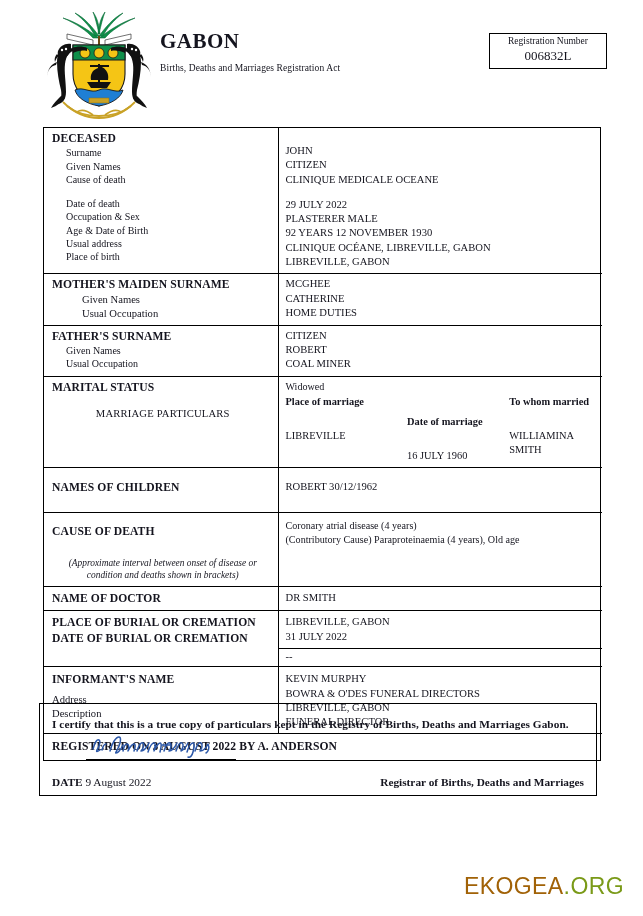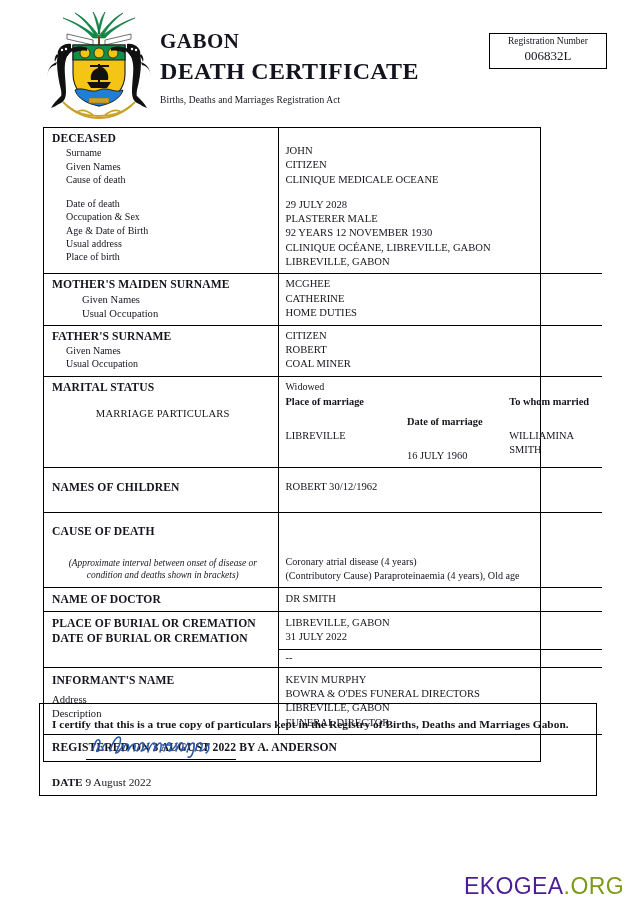--- a/index.html
+++ b/index.html
@@ -70,21 +70,21 @@
   .regbox-value {
     font-size: 13px;
     line-height: 1.3;
   }
 
   
   .cert-table {
     position: absolute;
     left: 43px;
     top: 127px;
-    width: 498px;
+    width: 558px;
     border: 1.3px solid #000;
     border-collapse: collapse;
     box-sizing: border-box;
   }
   .cert-table table {
     width: 100%;
     border-collapse: collapse;
     table-layout: fixed;
   }
   .cert-table td {
@@ -215,21 +215,21 @@
 
   
   .watermark {
     position: absolute;
     right: 19px;
     bottom: 16px;
     font-family: "Liberation Sans", "DejaVu Sans", sans-serif;
     font-size: 23px;
     letter-spacing: 0.4px;
   }
-  .wm-dark { color: #4c1d95; }
+  .wm-dark { color: #a16207; }
   .wm-green { color: #7a9a18; }
 </style>
 </head>
 <body>
 
 <div class="header">
 
   <svg class="crest" viewBox="0 0 132 108">
 
     <g fill="#0f8f4a" stroke="#0a6b38" stroke-width="0.6">
@@ -289,21 +289,20 @@
       <path d="M30 90 C42 102 56 106 66 106 C76 106 90 102 102 90"></path>
       <path d="M34 94 C44 102 56 104 66 104 C76 104 88 102 98 94"></path>
       <path d="M44 100 C50 96 56 100 60 103"></path>
       <path d="M88 100 C82 96 76 100 72 103"></path>
     </g>
     <rect x="56" y="86" width="20" height="5" fill="#c9a227" stroke="#8a6d10" stroke-width="0.5"></rect>
   </svg>
 
   <div class="title-block">
     <div class="title-main">GABON</div>
-    <div class="title-sub">DEATH CERTIFICATE</div>
     <div class="title-act">Births, Deaths and Marriages Registration Act</div>
   </div>
 
   <div class="regbox">
     <div class="regbox-label">Registration Number</div>
     <div class="regbox-value">006832L</div>
   </div>
 </div>
 
 <div class="cert-table">
@@ -329,21 +328,21 @@
         <div class="sub">Place of birth</div>
       </div>
     </td>
     <td class="col-value">
       <div class="val-pad">
         <div class="val" style="height:13px;"></div>
         <div class="val">JOHN</div>
         <div class="val">CITIZEN</div>
         <div class="val">CLINIQUE MEDICALE OCEANE</div>
         <div class="spacer-line"></div>
-        <div class="val">29 JULY 2028</div>
+        <div class="val">29 JULY 2022</div>
         <div class="val">PLASTERER   MALE</div>
         <div class="val">92 YEARS   12 NOVEMBER 1930</div>
         <div class="val">CLINIQUE OCÉANE, LIBREVILLE, GABON</div>
         <div class="val">LIBREVILLE, GABON</div>
       </div>
     </td>
   </tr>
 
   <tr class="sec">
     <td class="col-label">
@@ -417,21 +416,21 @@
   </tr>
 
   <tr class="sec">
     <td class="col-label" style="height:64px;">
       <div class="lab-pad" style="padding-top:11px;">
         <div class="hd">CAUSE OF DEATH</div>
         <div class="cod-note">(Approximate interval between onset of disease or condition and deaths shown in brackets)</div>
       </div>
     </td>
     <td class="col-value">
-      <div class="val-pad" style="padding-top:6px;margin-top:36px;">
+      <div class="val-pad" style="padding-top:6px;">
         <div class="val-sm">Coronary atrial disease (4 years)</div>
         <div class="val-sm">(Contributory Cause) Paraproteinaemia (4 years), Old age</div>
       </div>
     </td>
   </tr>
 
   <tr class="sec">
     <td class="col-label" style="height:20px;">
       <div class="lab-pad" style="padding-top:4px;">
         <div class="hd">NAME OF DOCTOR</div>
@@ -507,18 +506,19 @@
         <path d="M107 18 C109 12 111 9 113 10 C115 11 114 16 112 18 C115 18 118 15 120 11 C122 15 120 19 118 20"></path>
       </g>
     </svg>
     <div class="sig-rule"></div>
   </div>
   <div class="certify-foot">
     <div>
       <span class="date-lbl">DATE</span>
       <span class="date-val">9 August 2022</span>
     </div>
+    <div class="registrar">Registrar of Births, Deaths and Marriages</div>
   </div>
 </div>
 
 <div class="watermark">
   <span class="wm-dark">EKOGEA</span><span class="wm-green">.ORG</span>
 </div>
 
 </body></html>

